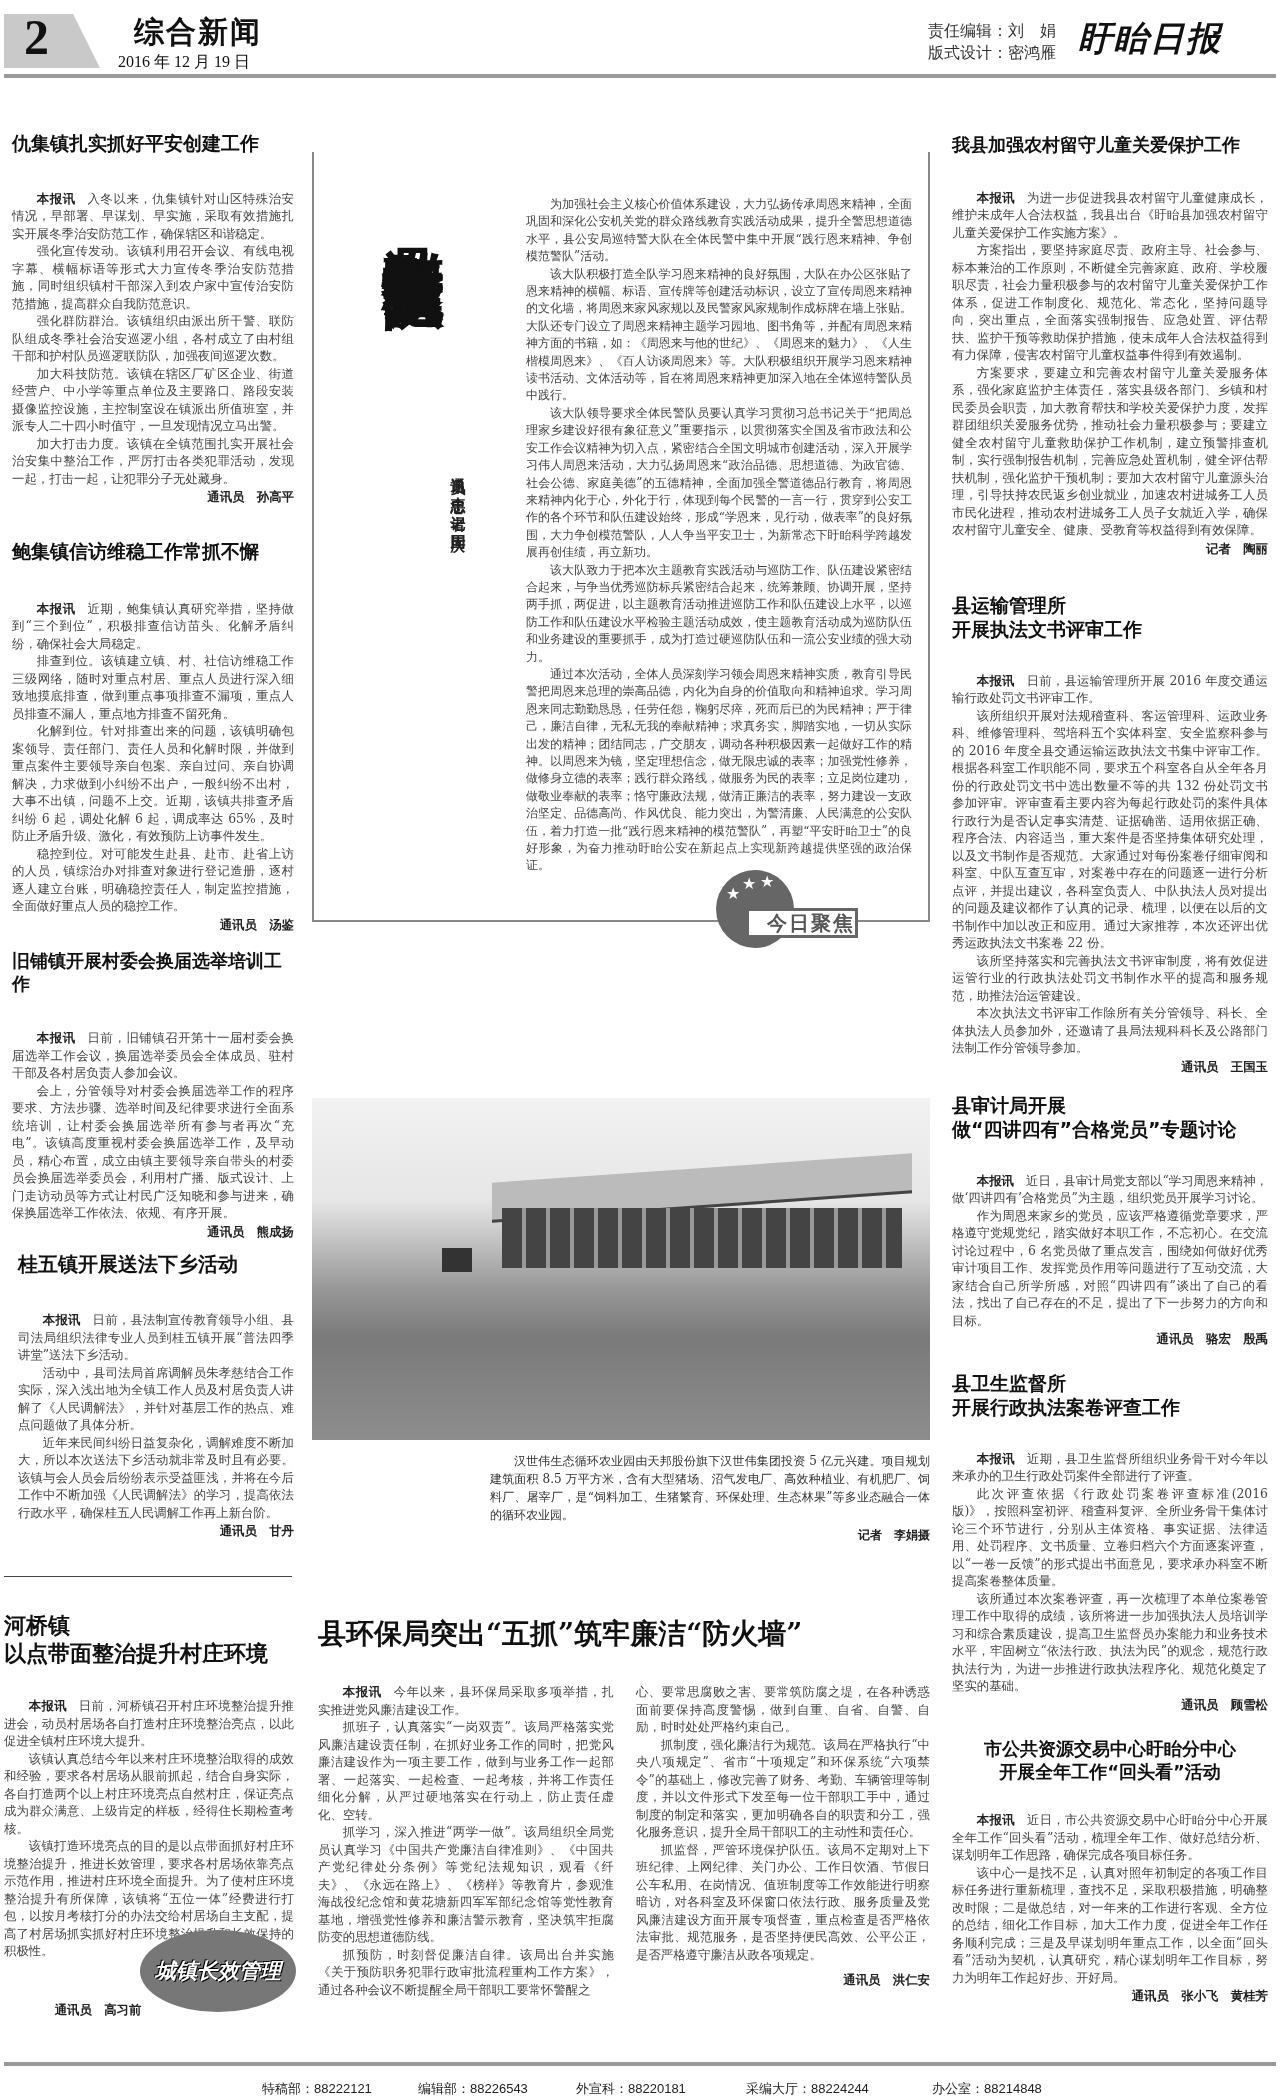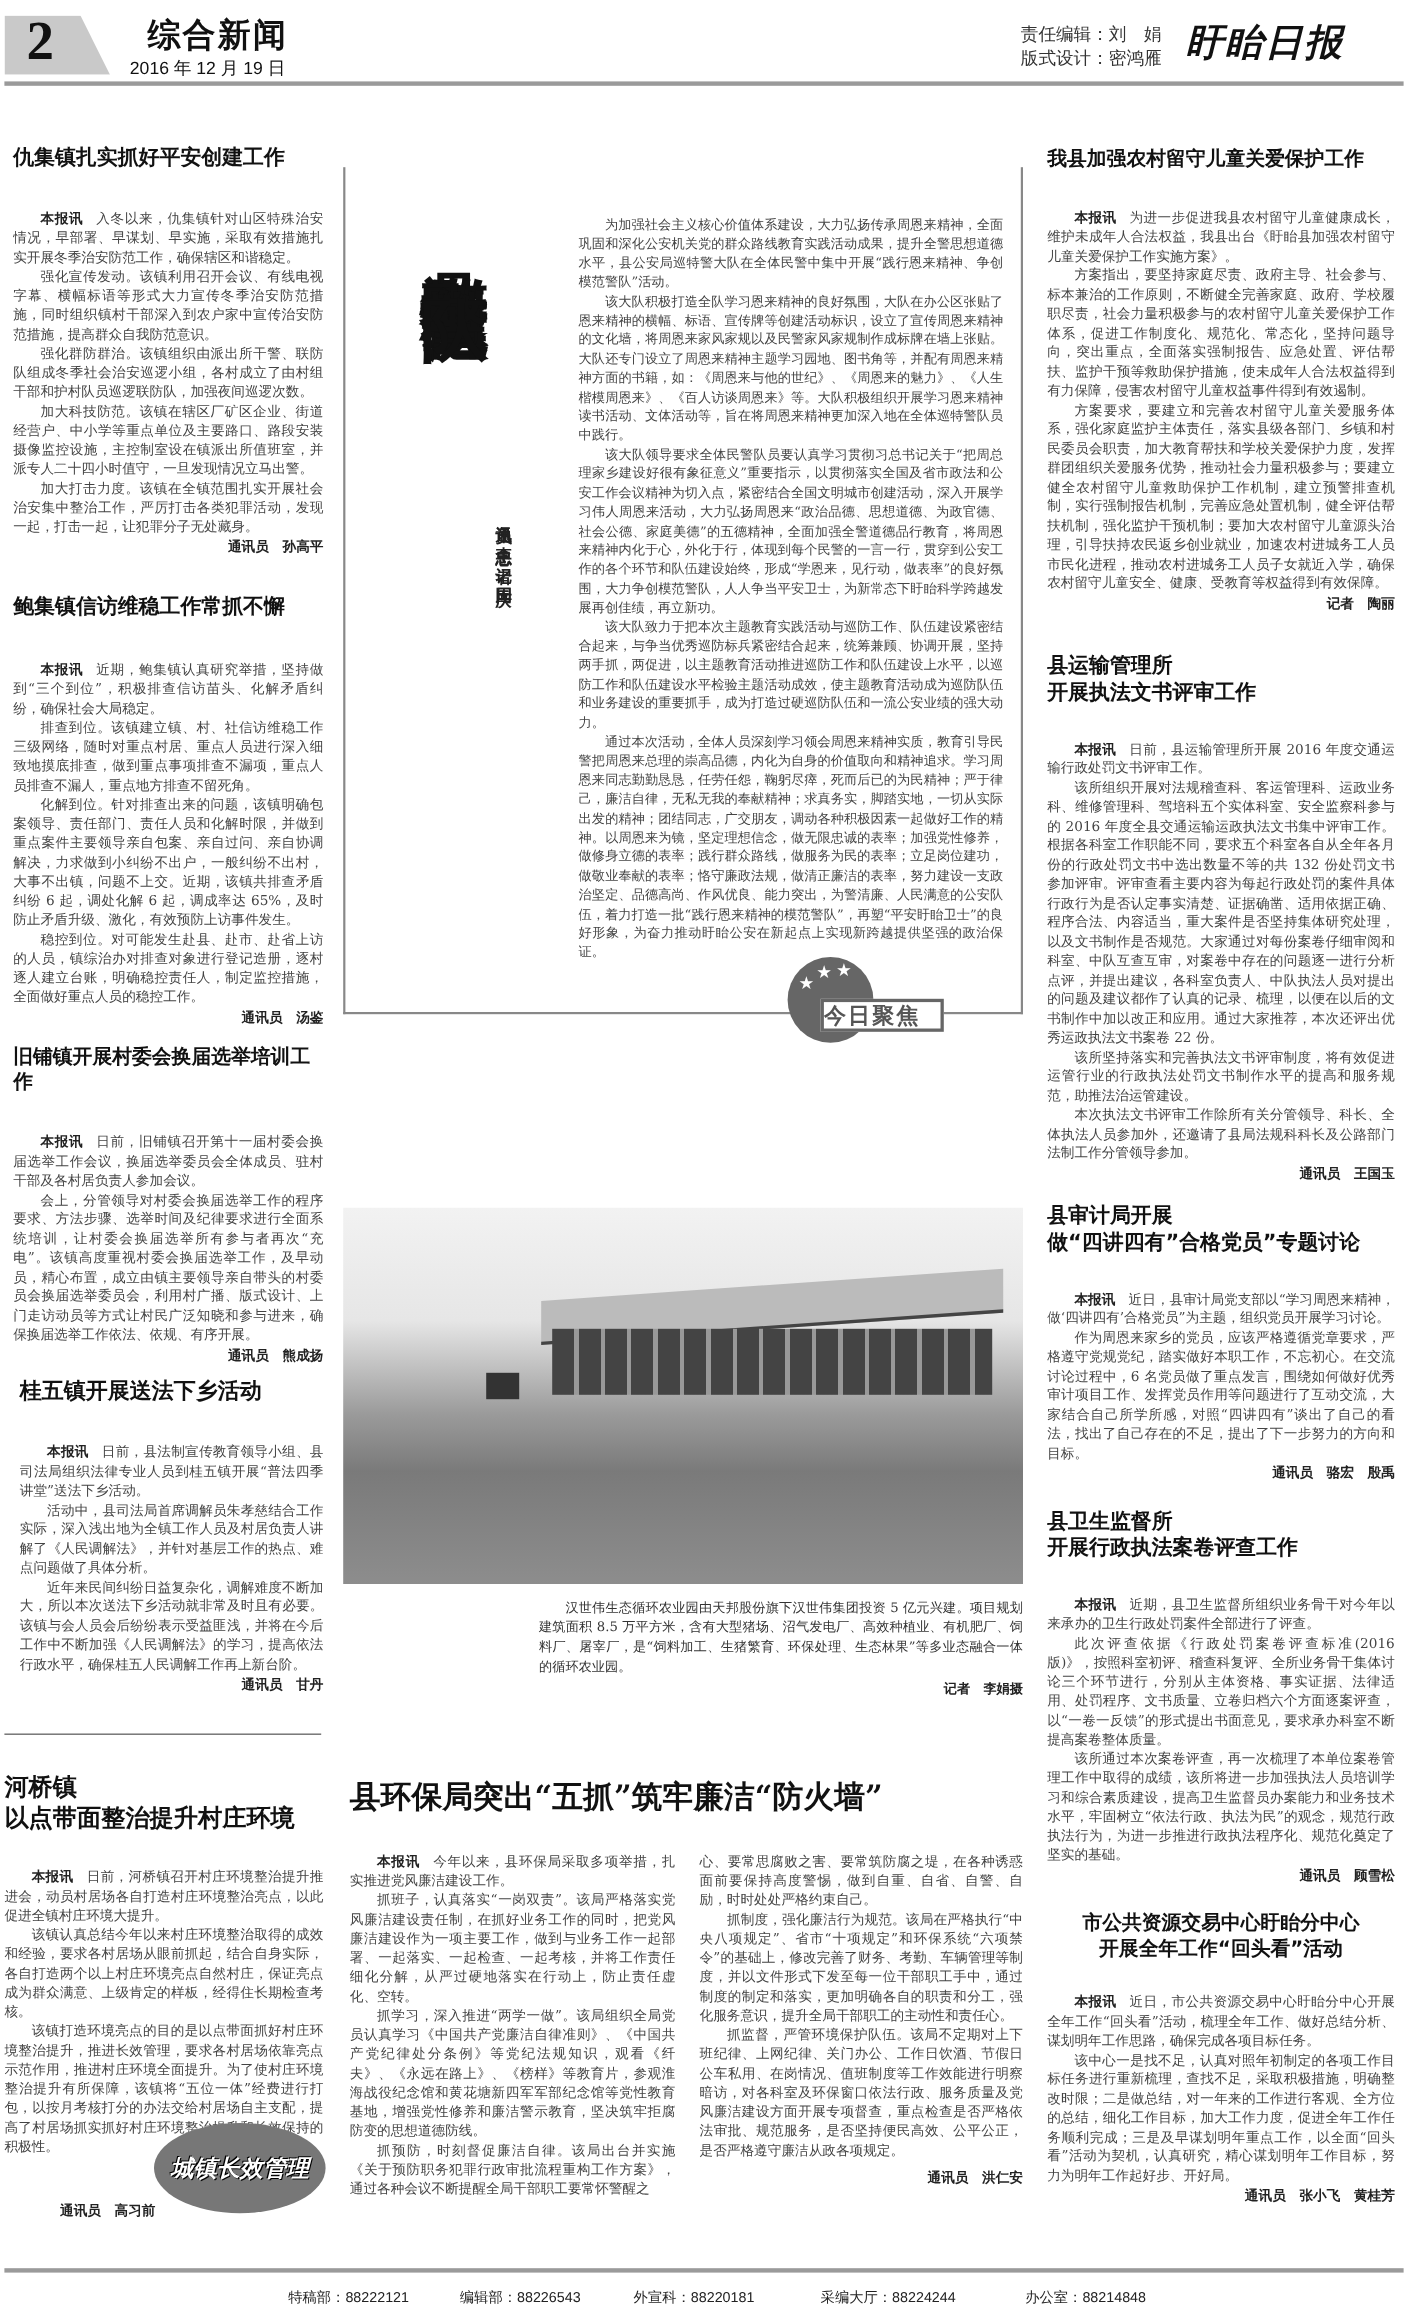--- a/index.html
+++ b/index.html
@@ -5,40 +5,40 @@
   * { box-sizing: border-box; margin: 0; padding: 0; }
   html, body { width: 1280px; height: 2100px; background: #fff; }
   body { font-family: "DejaVu Serif", "Liberation Serif", serif; color: #222; position: relative; overflow: hidden; }
 
   
   .masthead { position: absolute; left: 0; top: 0; width: 1280px; height: 80px; }
   .page-num-box { position: absolute; left: 4px; top: 14px; width: 96px; height: 54px; background: #c9c9c9;
     clip-path: polygon(0 0, 72% 0, 100% 100%, 0 100%); }
   .page-num { position: absolute; left: 24px; top: 10px; font-size: 50px; font-weight: bold; font-family: "Liberation Serif", serif; color: #111; line-height: 54px; }
   .section-title { position: absolute; left: 134px; top: 12px; font-size: 30px; font-weight: bold; letter-spacing: 2px; color: #111; }
-  .issue-date { position: absolute; left: 118px; top: 52px; font-size: 16px; font-family: Liberation Sans, sans-serif; color: #111; }
+  .issue-date { position: absolute; left: 118px; top: 52px; font-size: 16px; font-family: Liberation Serif, serif; color: #111; }
   .editors { position: absolute; left: 928px; top: 20px; font-size: 16px; line-height: 22px; color: #333; font-family: "DejaVu Sans", sans-serif; }
   .logo { position: absolute; left: 1078px; top: 16px; font-size: 34px; font-weight: bold; font-style: italic; color: #111; letter-spacing: 2px; }
   .rule { position: absolute; left: 4px; width: 1272px; height: 4px; background: #9a9a9a; }
 
   
   .article { position: absolute; }
   .headline { font-family: "DejaVu Sans", sans-serif; font-weight: bold; color: #111; line-height: 1.25; }
   .body { font-size: 12.4px; line-height: 17.5px; color: #444; text-align: justify; }
   .body p { text-indent: 2em; }
   .lead { font-weight: bold; color: #222; font-family: "DejaVu Sans", sans-serif; margin-right: 12px; }
   .byline { text-align: right; font-size: 12.4px; font-weight: bold; color: #222; font-family: "DejaVu Sans", sans-serif; margin-top: 2px; }
 
   
   .feature-frame { position: absolute; left: 312px; top: 152px; width: 618px; height: 770px; border-left: 2px solid #888; border-right: 2px solid #888; border-bottom: 2px solid #888; }
   .vertical-headline { position: absolute; left: 368px; top: 198px; width: 80px; font-family: "DejaVu Sans", sans-serif; font-weight: bold; font-size: 62px; line-height: 70px; color: #111; writing-mode: vertical-rl; letter-spacing: 2px; }
   .vertical-byline { position: absolute; left: 448px; top: 466px; writing-mode: vertical-rl; font-family: "DejaVu Sans", sans-serif; font-weight: bold; font-size: 15px; color: #222; letter-spacing: 1px; }
   .focus-badge { position: absolute; left: 716px; top: 870px; width: 120px; height: 56px; }
   .focus-circle { position: absolute; left: 0; top: 0; width: 78px; height: 78px; border-radius: 50%; background: #666; }
-  .focus-label { position: absolute; left: 30px; top: 38px; width: 112px; height: 30px; background: #fff; border: 3px solid #666; color: #555; font-family: "DejaVu Sans", sans-serif; font-weight: bold; font-size: 20px; line-height: 24px; text-align: left; letter-spacing: 2px; }
+  .focus-label { position: absolute; left: 30px; top: 38px; width: 112px; height: 30px; background: #fff; border: 3px solid #666; color: #555; font-family: "DejaVu Sans", sans-serif; font-weight: bold; font-size: 20px; line-height: 24px; text-align: right; letter-spacing: 2px; }
   .star { position: absolute; color: #fff; font-size: 16px; }
 
   
   .photo { position: absolute; left: 312px; top: 1098px; width: 618px; height: 342px; overflow: hidden;
     background: linear-gradient(180deg, #f2f2f2 0%, #e6e6e6 30%, #9a9a9a 55%, #7a7a7a 70%, #8d8d8d 100%); }
   .photo .barn { position: absolute; background: #555; }
   .photo .roof { position: absolute; background: #bbb; border-bottom: 3px solid #444; }
   .caption { position: absolute; left: 490px; top: 1452px; width: 440px; font-size: 12px; line-height: 18px; color: #333; text-align: justify; }
   .caption p { text-indent: 2em; }
 

